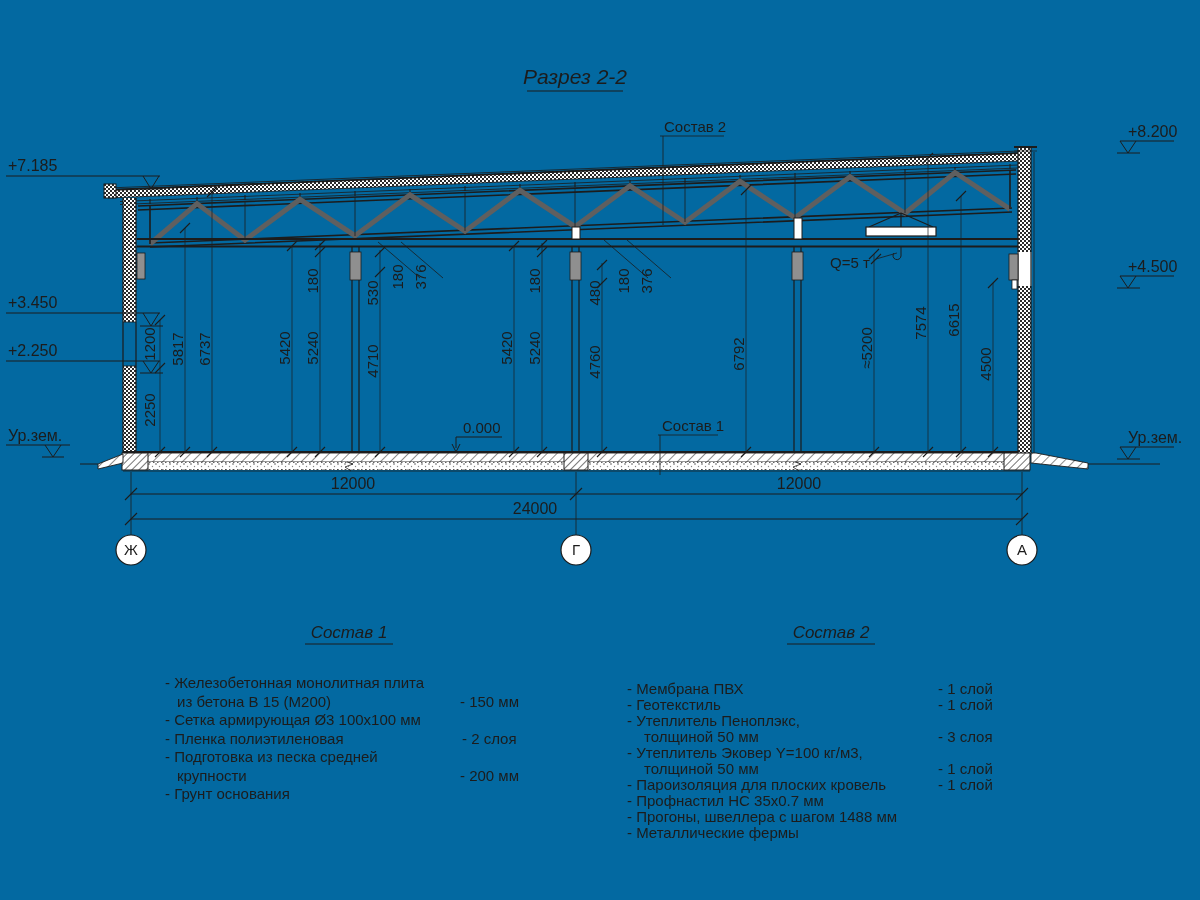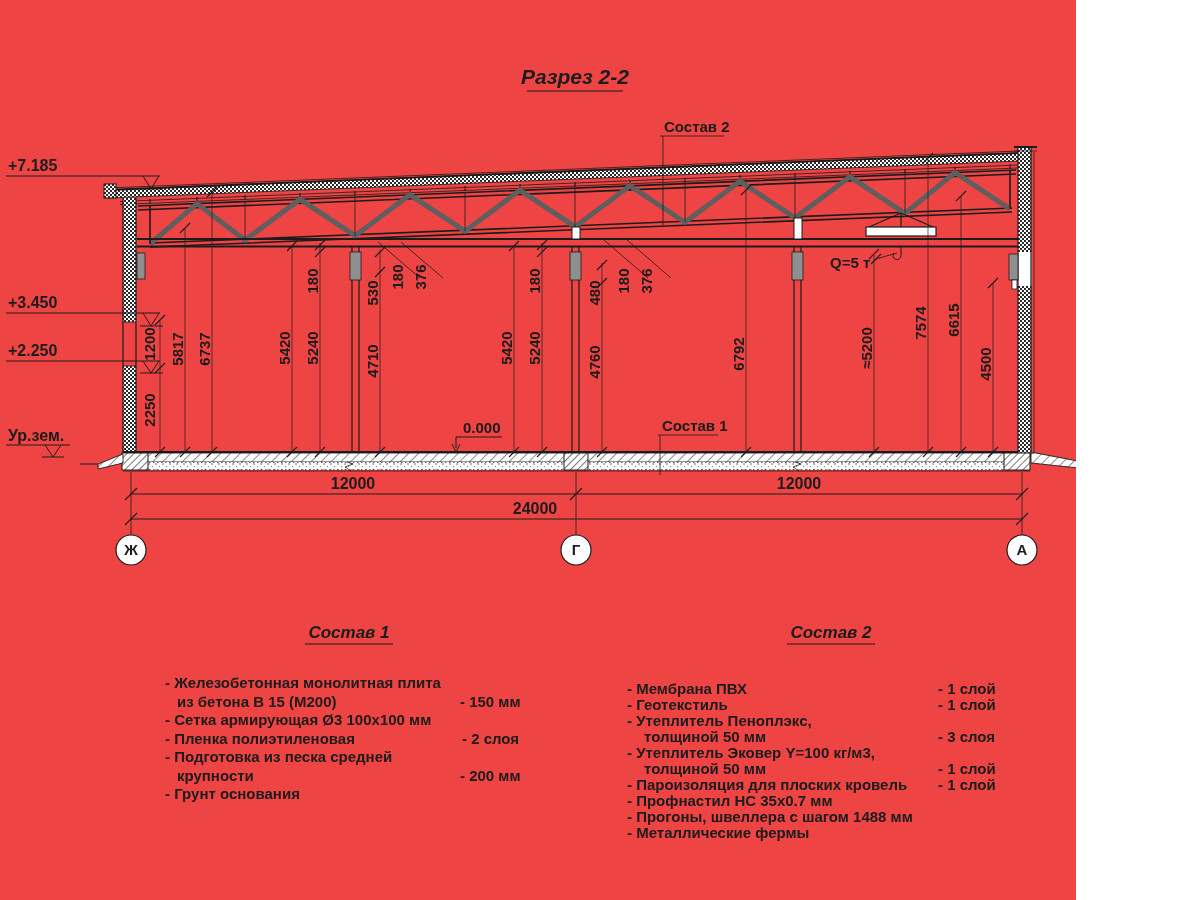--- a/index.html
+++ b/index.html
@@ -1,16 +1,16 @@
 <!DOCTYPE html>
 <html><head>
 <meta charset="utf-8">
 <style>
   html,body{margin:0;padding:0;background:#fff;}
-  #page{position:relative;width:1076px;height:900px;background:#ef4444;overflow:hidden;font-weight:bold;}
+  #page{position:relative;width:1200px;height:900px;background:#0369a1;overflow:hidden;}
   svg{position:absolute;left:0;top:0;}
   svg text{font-family:"Liberation Sans","DejaVu Sans",sans-serif;fill:#1c1c1c;}
   .dim{font-size:15px;}
   .lvl{font-size:16px;}
   .lst{font-size:15px;}
   .hd{font-size:17px;font-style:italic;}
   .ttl{font-size:21px;font-style:italic;}
   .ax{font-size:15px;}
   .mid{text-anchor:middle;}
   .ln{stroke:#1c1c1c;stroke-width:1;fill:none;}

